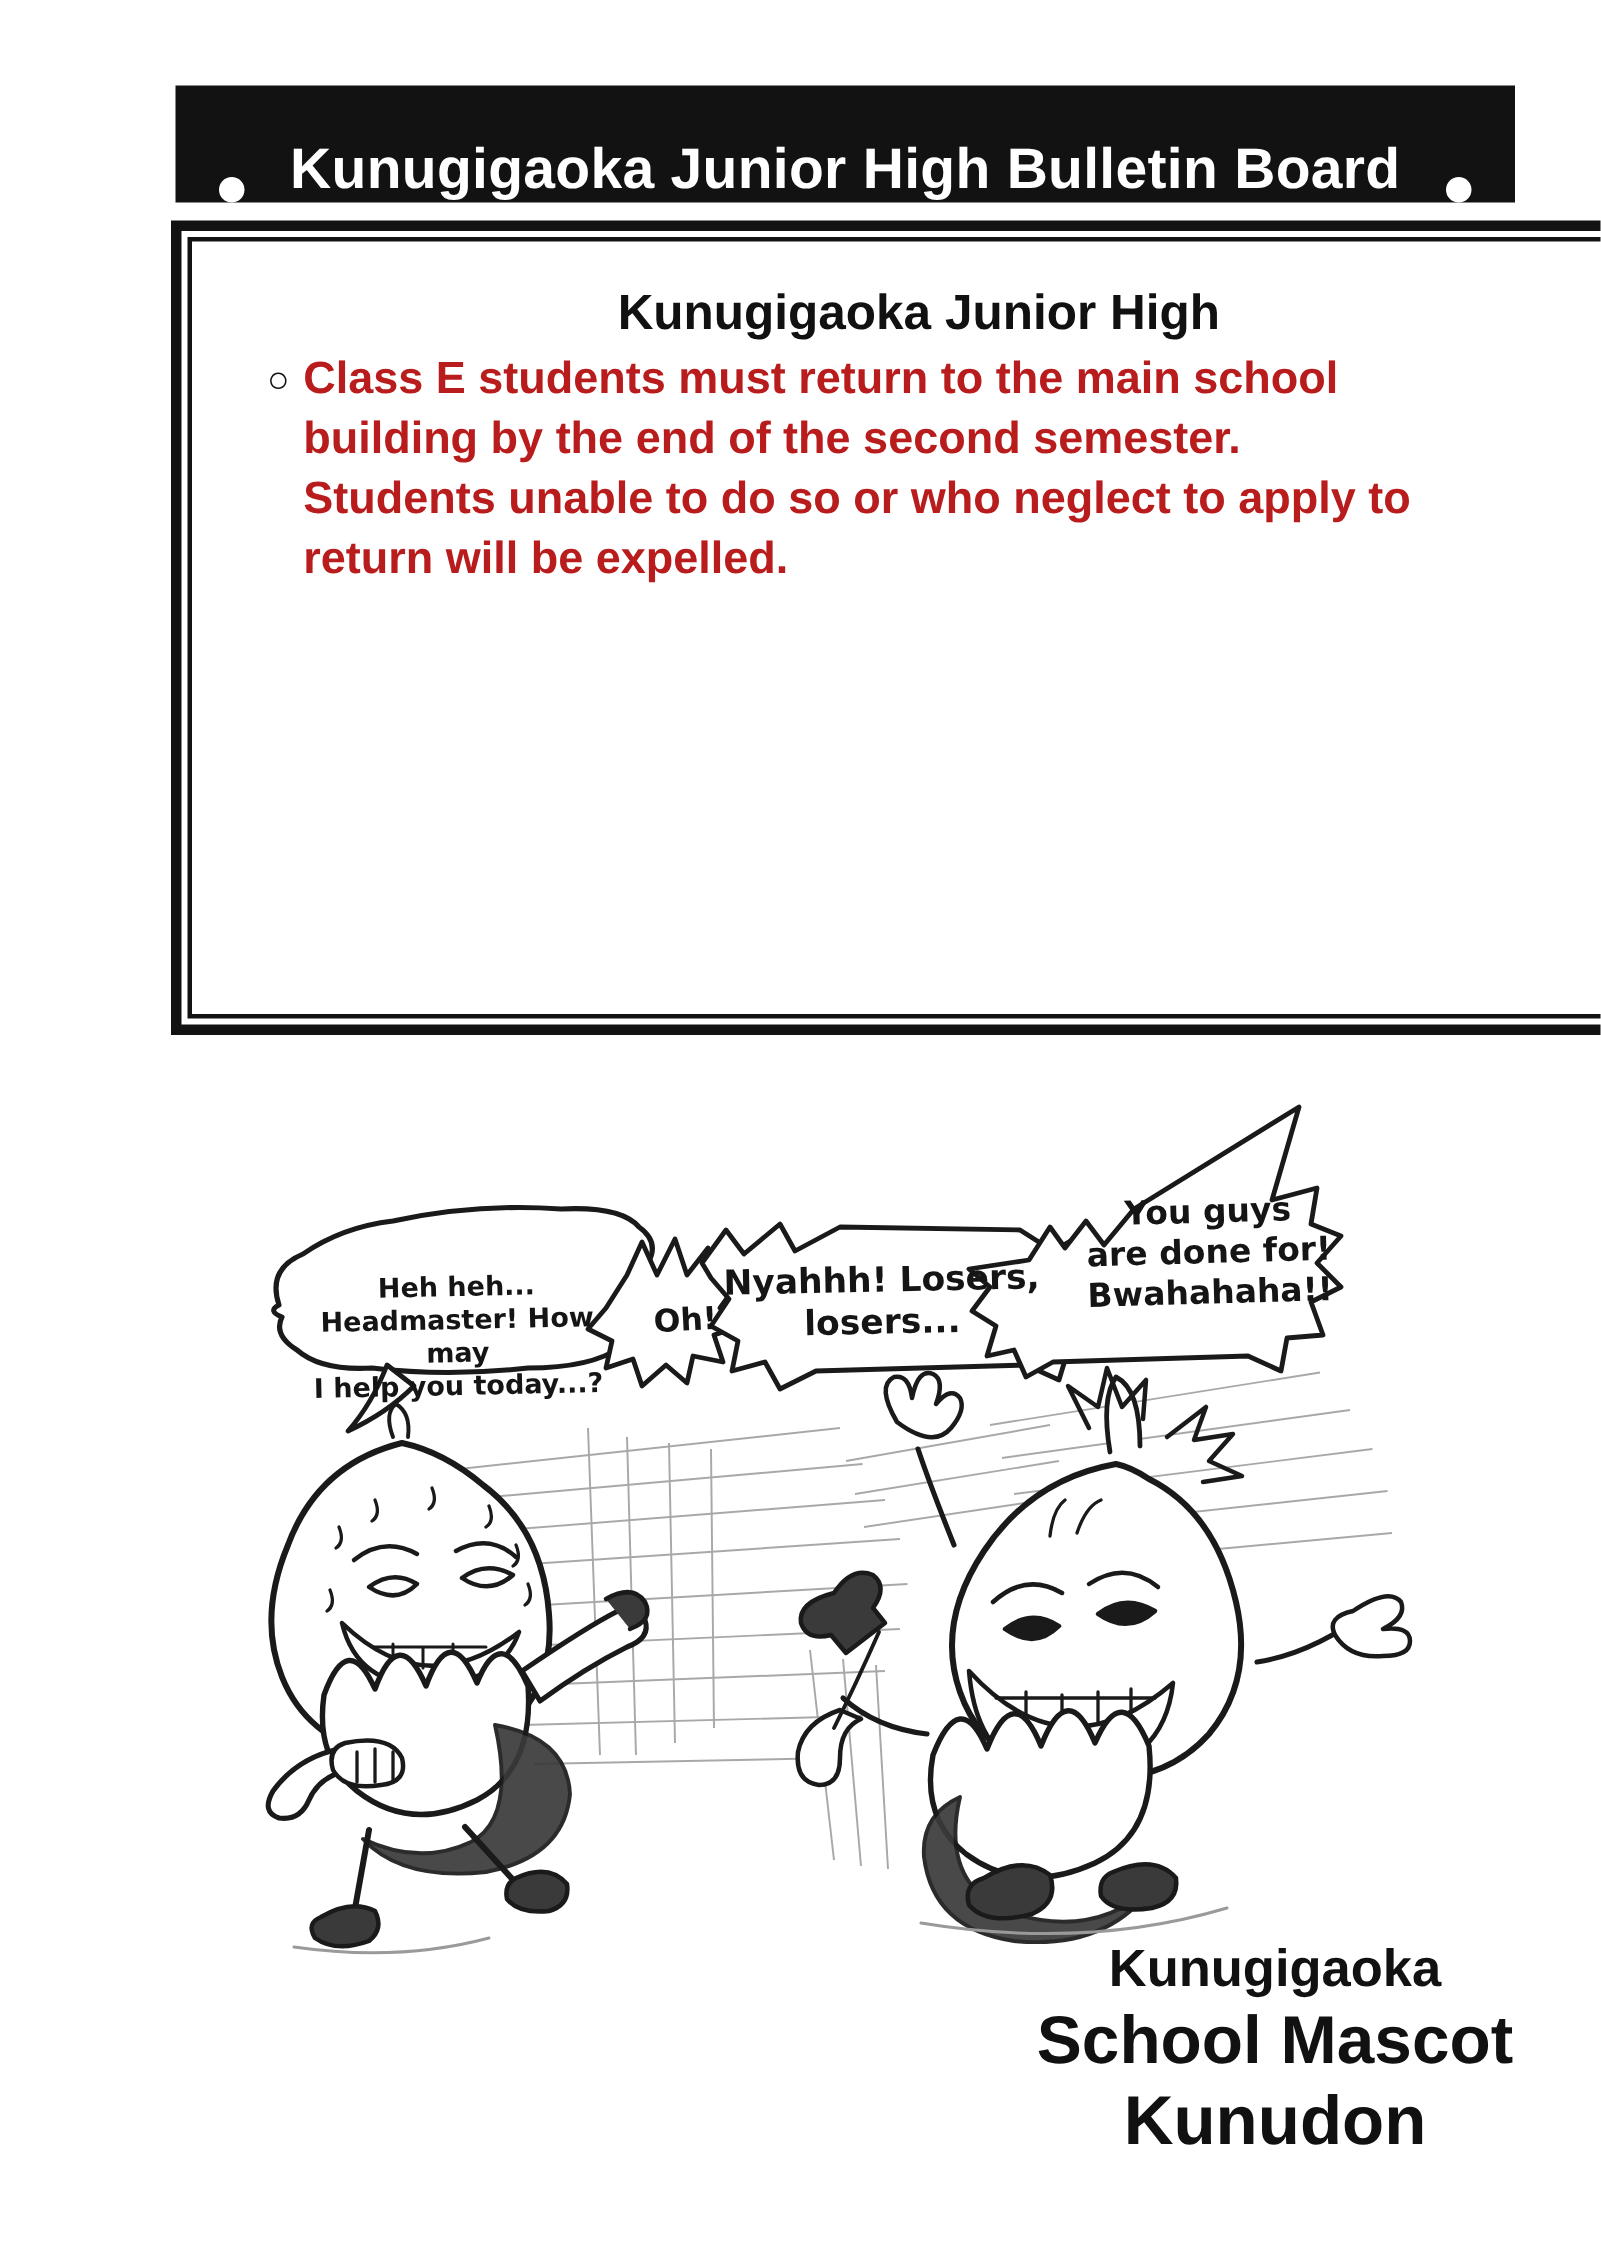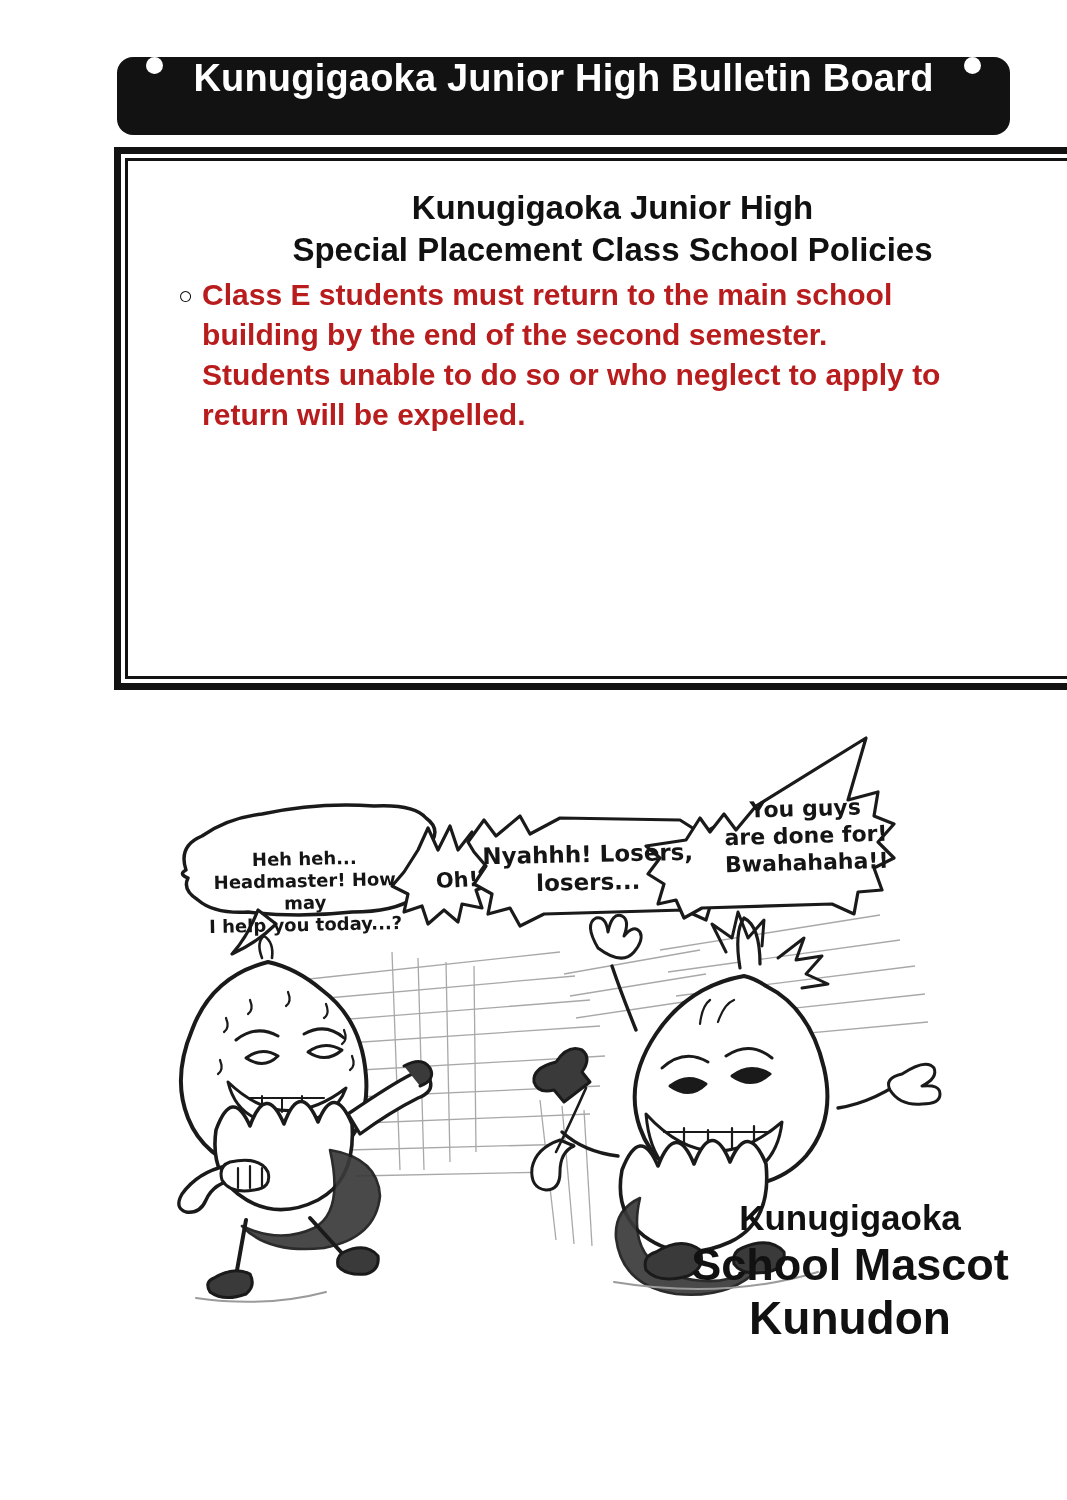--- a/index.html
+++ b/index.html
@@ -18,24 +18,23 @@
 
   
   .banner {
     position: absolute;
     left: 117px;
     top: 57px;
     width: 893px;
     height: 78px;
     background: #121212;
     display: flex;
-    align-items: flex-start;
+    align-items: flex-end;
     justify-content: center;
     gap: 30px;
-    border-radius: 16px;
   }
   .banner-dot {
     width: 17px;
     height: 17px;
     border-radius: 50%;
     background: #ffffff;
     flex: none;
   }
   .banner-title {
     color: #ffffff;
@@ -157,21 +156,21 @@
     top: 96px;
     width: 212px;
     font-size: 22px;
     transform: rotate(-1.6deg);
   }
 
   
   .caption {
     position: absolute;
     left: 690px;
-    top: 1197px;
+    top: 1292px;
     width: 320px;
     text-align: center;
     font-family: "Liberation Sans", sans-serif;
     font-weight: bold;
     color: #111111;
   }
   .caption-line1 { font-size: 35px; line-height: 1.18; }
   .caption-line2 { font-size: 45px; line-height: 1.18; }
   .caption-line3 { font-size: 46px; line-height: 1.2; }
 </style>
@@ -181,21 +180,20 @@
 <div class="banner">
   <span class="banner-dot"></span>
   <span class="banner-title">Kunugigaoka Junior High Bulletin Board</span>
   <span class="banner-dot"></span>
 </div>
 
 <div class="notice-outer">
   <div class="notice-inner">
     <div class="notice-title">
       <div>Kunugigaoka Junior High</div>
-      <div>Special Placement Class School Policies</div>
     </div>
     <ul class="policy-list">
       <li class="policy-item">
         <span class="policy-bullet">○</span>
         <span class="policy-text">Class E students must return to the main school building by the end of the second semester. Students unable to do so or who neglect to apply to return will be expelled.</span>
       </li>
     </ul>
   </div>
 </div>
 

